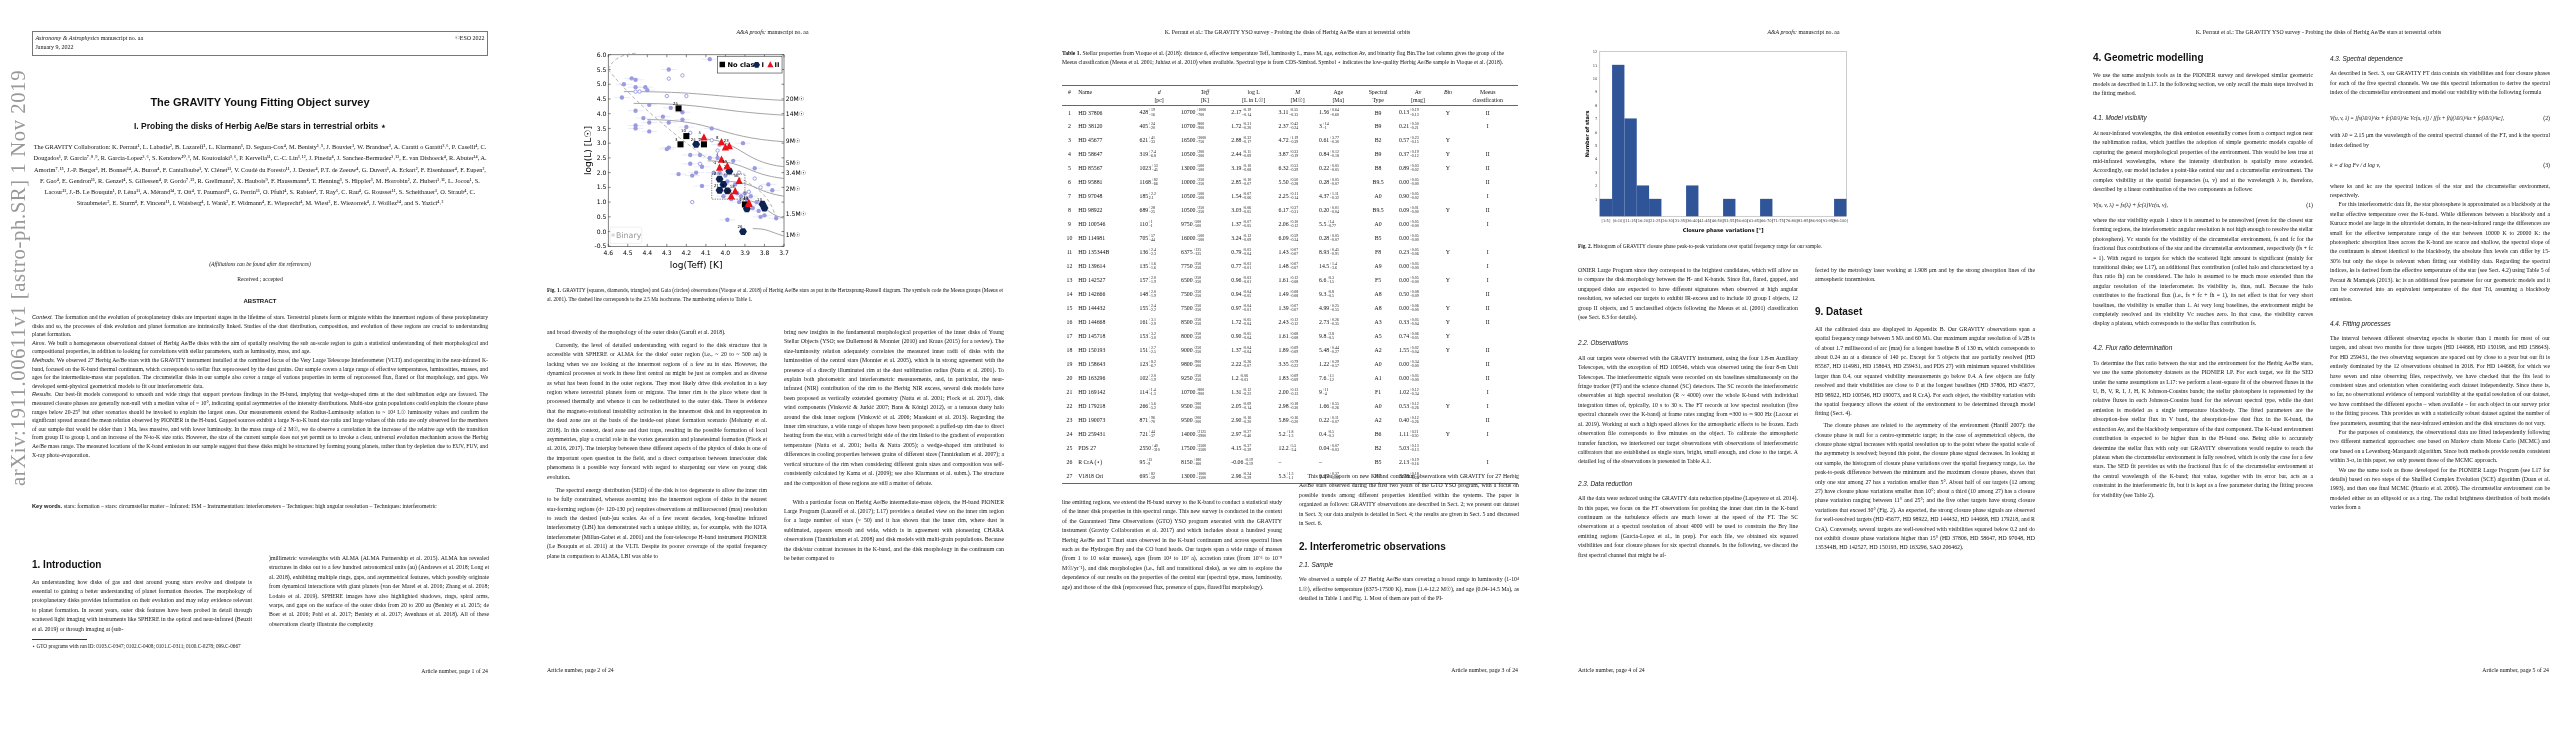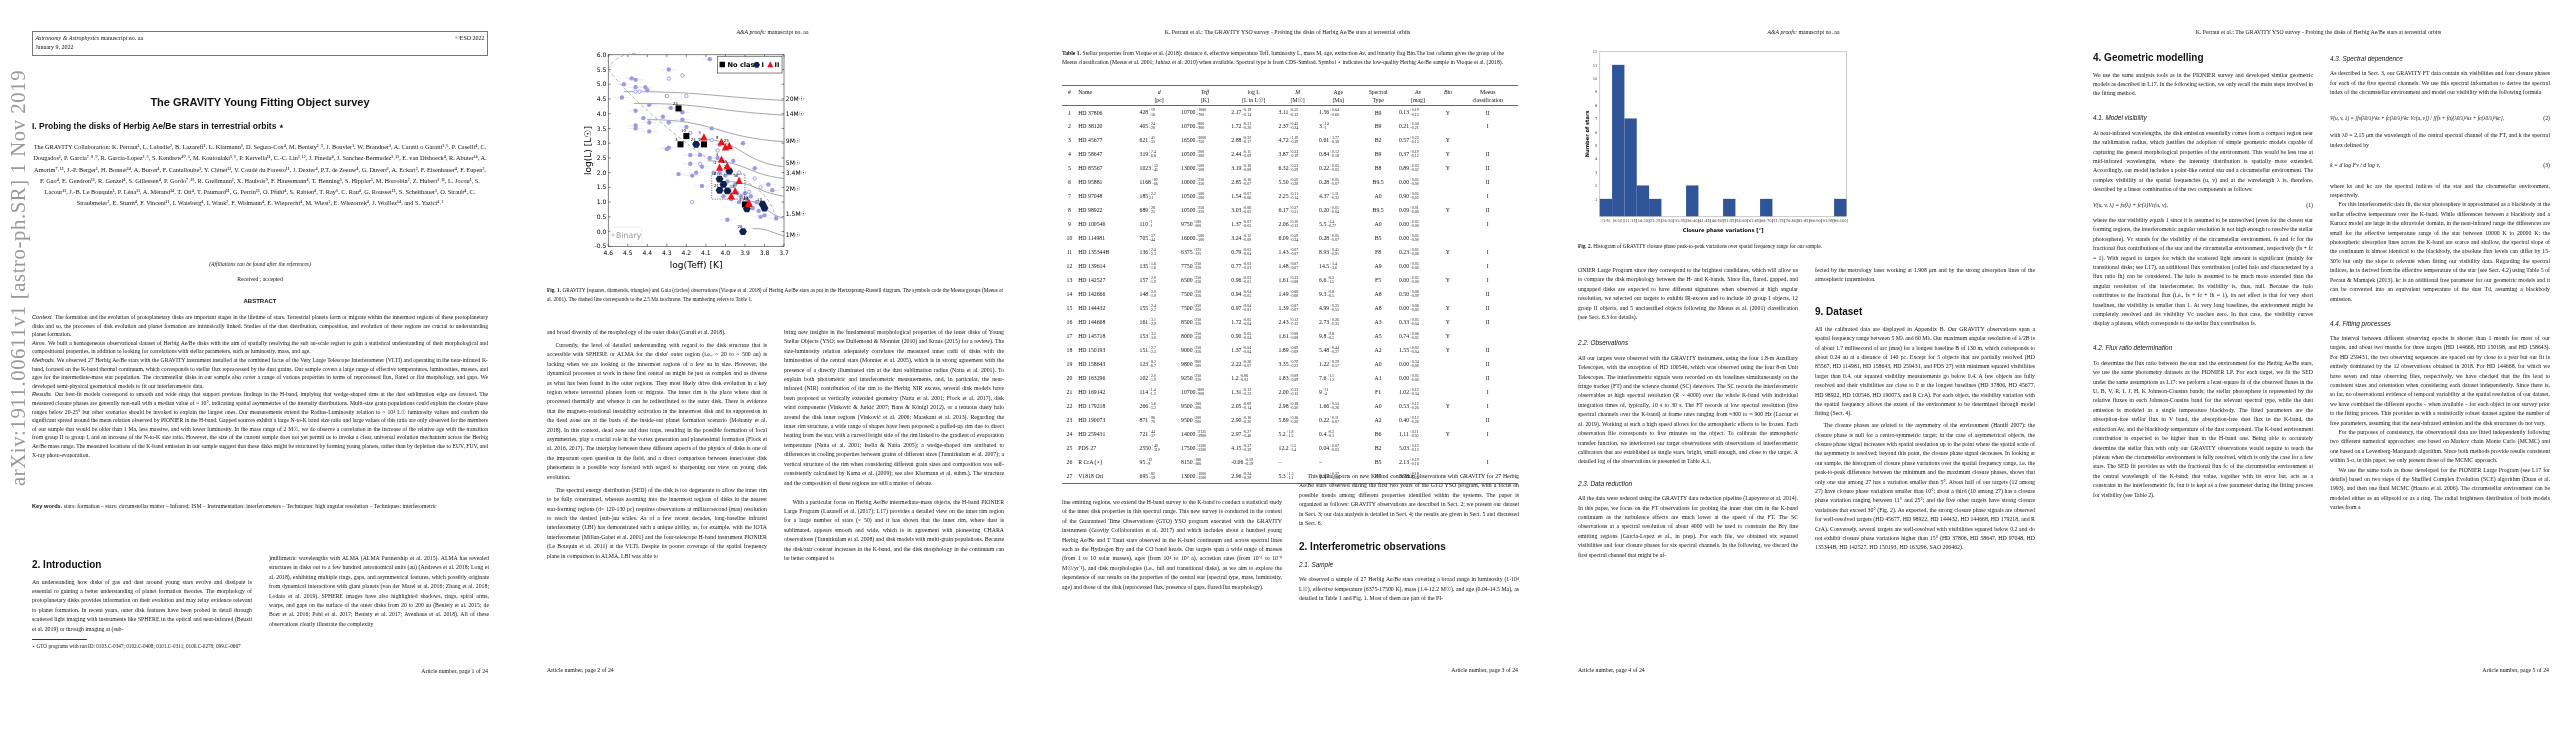--- a/index.html
+++ b/index.html
@@ -12,21 +12,21 @@
 .colL{left:32px}.colR{left:269px}
 .col p{margin-bottom:0}
 .col p.ind{text-indent:8.5px}
 .sec{font-family:"Liberation Sans",sans-serif;font-weight:bold;font-size:10px;margin:3.6px 0 8.5px}
 .subsec{font-family:"Liberation Sans",sans-serif;font-style:italic;font-size:6.4px;margin:3.6px 0 6px}
 .pagefoot{position:absolute;top:344px;font-size:5.8px}
 
 .hdrbox{position:absolute;left:32px;top:31px;width:456px;height:25px;border:0.6px solid #777;padding:2.4px 2.4px;font-size:6px;line-height:9px}
 .hdrbox .r{position:absolute;right:2.4px;top:2.4px}
 .title{position:absolute;left:32px;top:96px;width:456px;text-align:center;font-family:"Liberation Sans",sans-serif;font-weight:bold;font-size:11px}
-.subtitle{position:absolute;left:32px;top:121px;width:456px;text-align:left;font-family:"Liberation Sans",sans-serif;font-weight:bold;font-size:8.5px}
+.subtitle{position:absolute;left:32px;top:121px;width:456px;text-align:center;font-family:"Liberation Sans",sans-serif;font-weight:bold;font-size:8.5px}
 .authors{position:absolute;left:32px;top:141px;width:456px;text-align:center;font-size:6.3px;line-height:11.3px}
 .affil{position:absolute;left:32px;top:261px;width:456px;text-align:center;font-style:italic;font-size:5.5px}
 .recv{position:absolute;left:32px;top:276px;width:456px;text-align:center;font-size:5.7px}
 .abs-h{position:absolute;left:32px;top:298px;width:456px;text-align:center;font-family:"Liberation Sans",sans-serif;font-weight:bold;font-size:6px}
 .abstract{position:absolute;left:32px;top:313px;width:456px;font-size:5.7px;line-height:8.6px;text-align:justify}
 .abstract b.k{font-family:"Liberation Sans",sans-serif;font-style:italic;font-weight:normal}
 .keywords{position:absolute;left:32px;top:502px;width:456px;font-size:5.7px;line-height:8.5px}
 .keywords b{font-family:"Liberation Sans",sans-serif}
 .arxiv{position:absolute;left:7.3px;top:486px;transform-origin:0 0;transform:rotate(-90deg);font-size:20.7px;color:#999;white-space:nowrap;font-family:"Liberation Serif",serif;letter-spacing:0.6px}
 .footrule{position:absolute;left:32px;top:639px;width:55px;border-top:0.6px solid #333}
@@ -68,21 +68,21 @@
   <div class="abs-h">ABSTRACT</div>
   <div class="abstract">
     <b class="k">Context.</b><span> The formation and the evolution of protoplanetary disks are important stages in the lifetime of stars. Terrestrial planets form or migrate within the innermost regions of these protoplanetary disks and so, the processes of disk evolution and planet formation are intrinsically linked. Studies of the dust distribution, composition, and evolution of these regions are crucial to understanding planet formation.</span><br>
     <b class="k">Aims.</b><span> We built a homogeneous observational dataset of Herbig Ae/Be disks with the aim of spatially resolving the sub au-scale region to gain a statistical understanding of their morphological and compositional properties, in addition to looking for correlations with stellar parameters, such as luminosity, mass, and age.</span><br>
     <b class="k">Methods.</b><span> We observed 27 Herbig Ae/Be stars with the GRAVITY instrument installed at the combined focus of the Very Large Telescope Interferometer (VLTI) and operating in the near-infrared K-band, focused on the K-band thermal continuum, which corresponds to stellar flux reprocessed by the dust grains. Our sample covers a large range of effective temperatures, luminosities, masses, and ages for the intermediate-mass star population. The circumstellar disks in our sample also cover a range of various properties in terms of reprocessed flux, flared or flat morphology, and gaps. We developed semi-physical geometrical models to fit our interferometric data.</span><br>
     <b class="k">Results.</b><span> Our best-fit models correspond to smooth and wide rings that support previous findings in the H-band, implying that wedge-shaped rims at the dust sublimation edge are favored. The measured closure phases are generally non-null with a median value of ~ 10°, indicating spatial asymmetries of the intensity distributions. Multi-size grain populations could explain the closure phase ranges below 20-25° but other scenarios should be invoked to explain the largest ones. Our measurements extend the Radius-Luminosity relation to ~ 10⁴ L☉ luminosity values and confirm the significant spread around the mean relation observed by PIONIER in the H-band. Gapped sources exhibit a large N-to-K band size ratio and large values of this ratio are only observed for the members of our sample that would be older than 1 Ma, less massive, and with lower luminosity. In the mass range of 2 M☉, we do observe a correlation in the increase of the relative age with the transition from group II to group I, and an increase of the N-to-K size ratio. However, the size of the current sample does not yet permit us to invoke a clear, universal evolution mechanism across the Herbig Ae/Be mass range. The measured locations of the K-band emission in our sample suggest that these disks might be structured by forming young planets, rather than by depletion due to EUV, FUV, and X-ray photo-evaporation.</span>
   </div>
   <div class="keywords"><b>Key words.</b><span> stars: formation – stars: circumstellar matter – Infrared: ISM – Instrumentation: interferometers – Techniques: high angular resolution – Techniques: interferometric</span></div>
   <div class="arxiv">arXiv:1911.00611v1  [astro-ph.SR]  1 Nov 2019</div>
   <div class="col colL" style="top:556px">
-    <div class="sec">2. Introduction</div>
+    <div class="sec">1. Introduction</div>
     <p>An understanding how disks of gas and dust around young stars evolve and dissipate is essential to gaining a better understanding of planet formation theories. The morphology of protoplanetary disks provides information on their evolution and may relay evidence relevant to planet formation. In recent years, outer disk features have been probed in detail through scattered light imaging with instruments like SPHERE in the optical and near-infrared (Beuzit et al. 2019) or through imaging at (sub-</p>
   </div>
   <div class="col colR" style="top:554px">
     <p>)millimetric wavelengths with ALMA (ALMA Partnership et al. 2015). ALMA has revealed structures in disks out to a few hundred astronomical units (au) (Andrews et al. 2018; Long et al. 2018), exhibiting multiple rings, gaps, and asymmetrical features, which possibly originate from dynamical interactions with giant planets (van der Marel et al. 2016; Zhang et al. 2018; Lodato et al. 2019). SPHERE images have also highlighted shadows, rings, spiral arms, warps, and gaps on the surface of the outer disks from 20 to 200 au (Benisty et al. 2015; de Boer et al. 2016; Pohl et al. 2017; Benisty et al. 2017; Avenhaus et al. 2018). All of these observations clearly illustrate the complexity</p>
   </div>
   <div class="footrule"></div>
   <div class="footnote">⋆ GTO programs with run ID: 0103.C-0347; 0102.C-0408; 0101.C-0311; 0100.C-0278; 099.C-0667</div>
   <div class="pagefoot" style="top:668px;left:32px;width:456px;text-align:right">Article number, page 1 of 24</div>
 </div>
 

